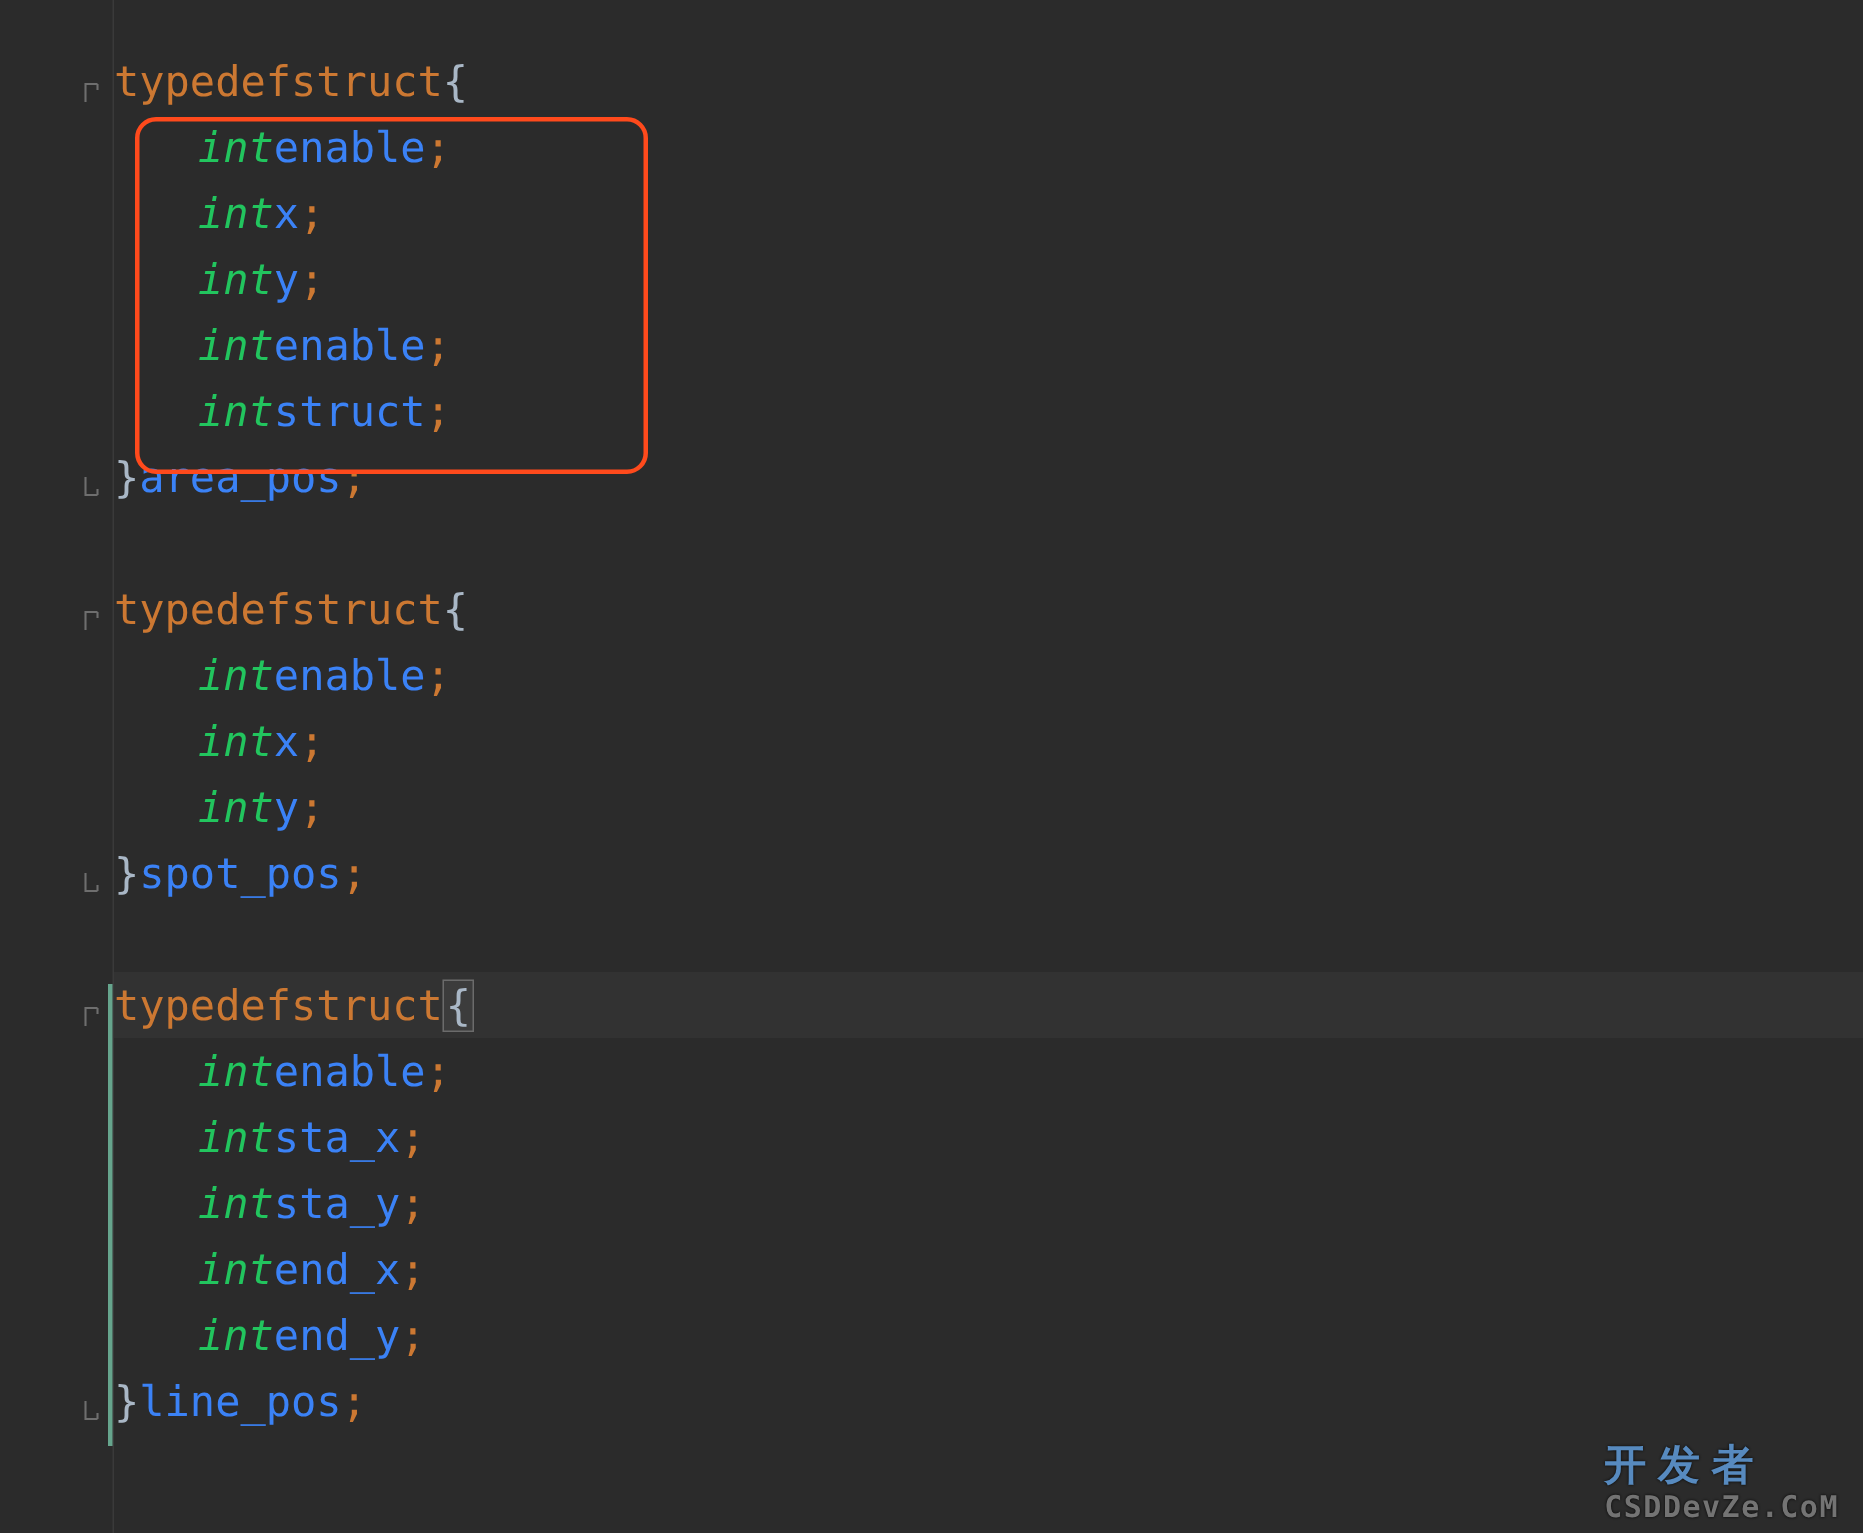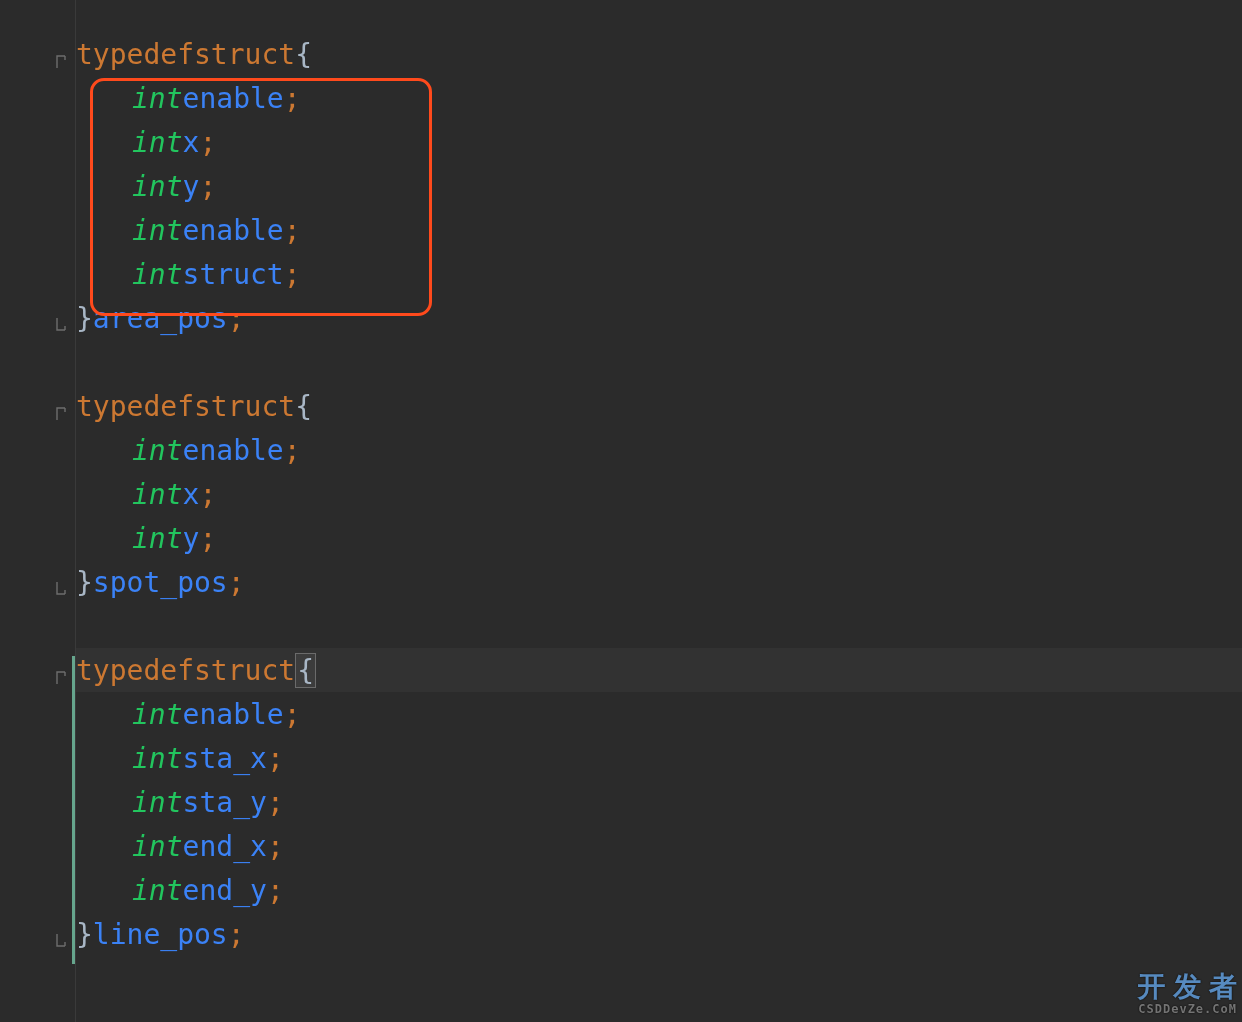--- a/index.html
+++ b/index.html
@@ -79,34 +79,34 @@
   
   .mod-stripe {
     position: absolute;
     left: 72px;
     width: 3px;
     background: #66a58d;
   }
   
   .watermark {
     position: absolute;
-    right: 5px;
+    right: 16px;
     bottom: 6px;
     font-family: "SimHei", "Microsoft YaHei", sans-serif;
     font-size: 28px;
     color: #5b93cc;
     font-weight: bold;
     text-shadow: 0 0 2px #000;
     opacity: 0.92;
     pointer-events: none;
   }
   .watermark .sub {
     display:block;
     color: #7a7a7a;
-    font-size: 12px;
+    font-size: 20px;
     font-family: monospace;
     letter-spacing: 1px;
     text-align: right;
     margin-top: -4px;
   }
 </style>
 </head>
 <body>
 
 <div class="editor">

